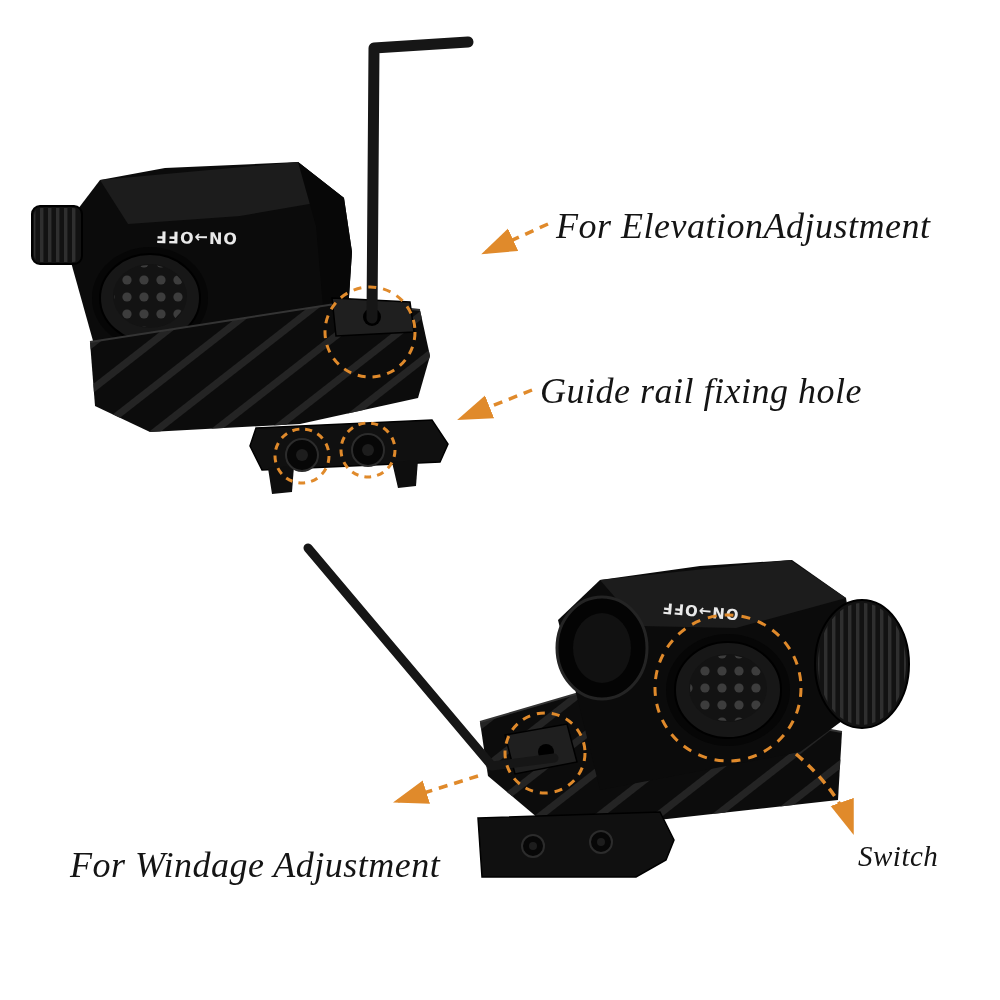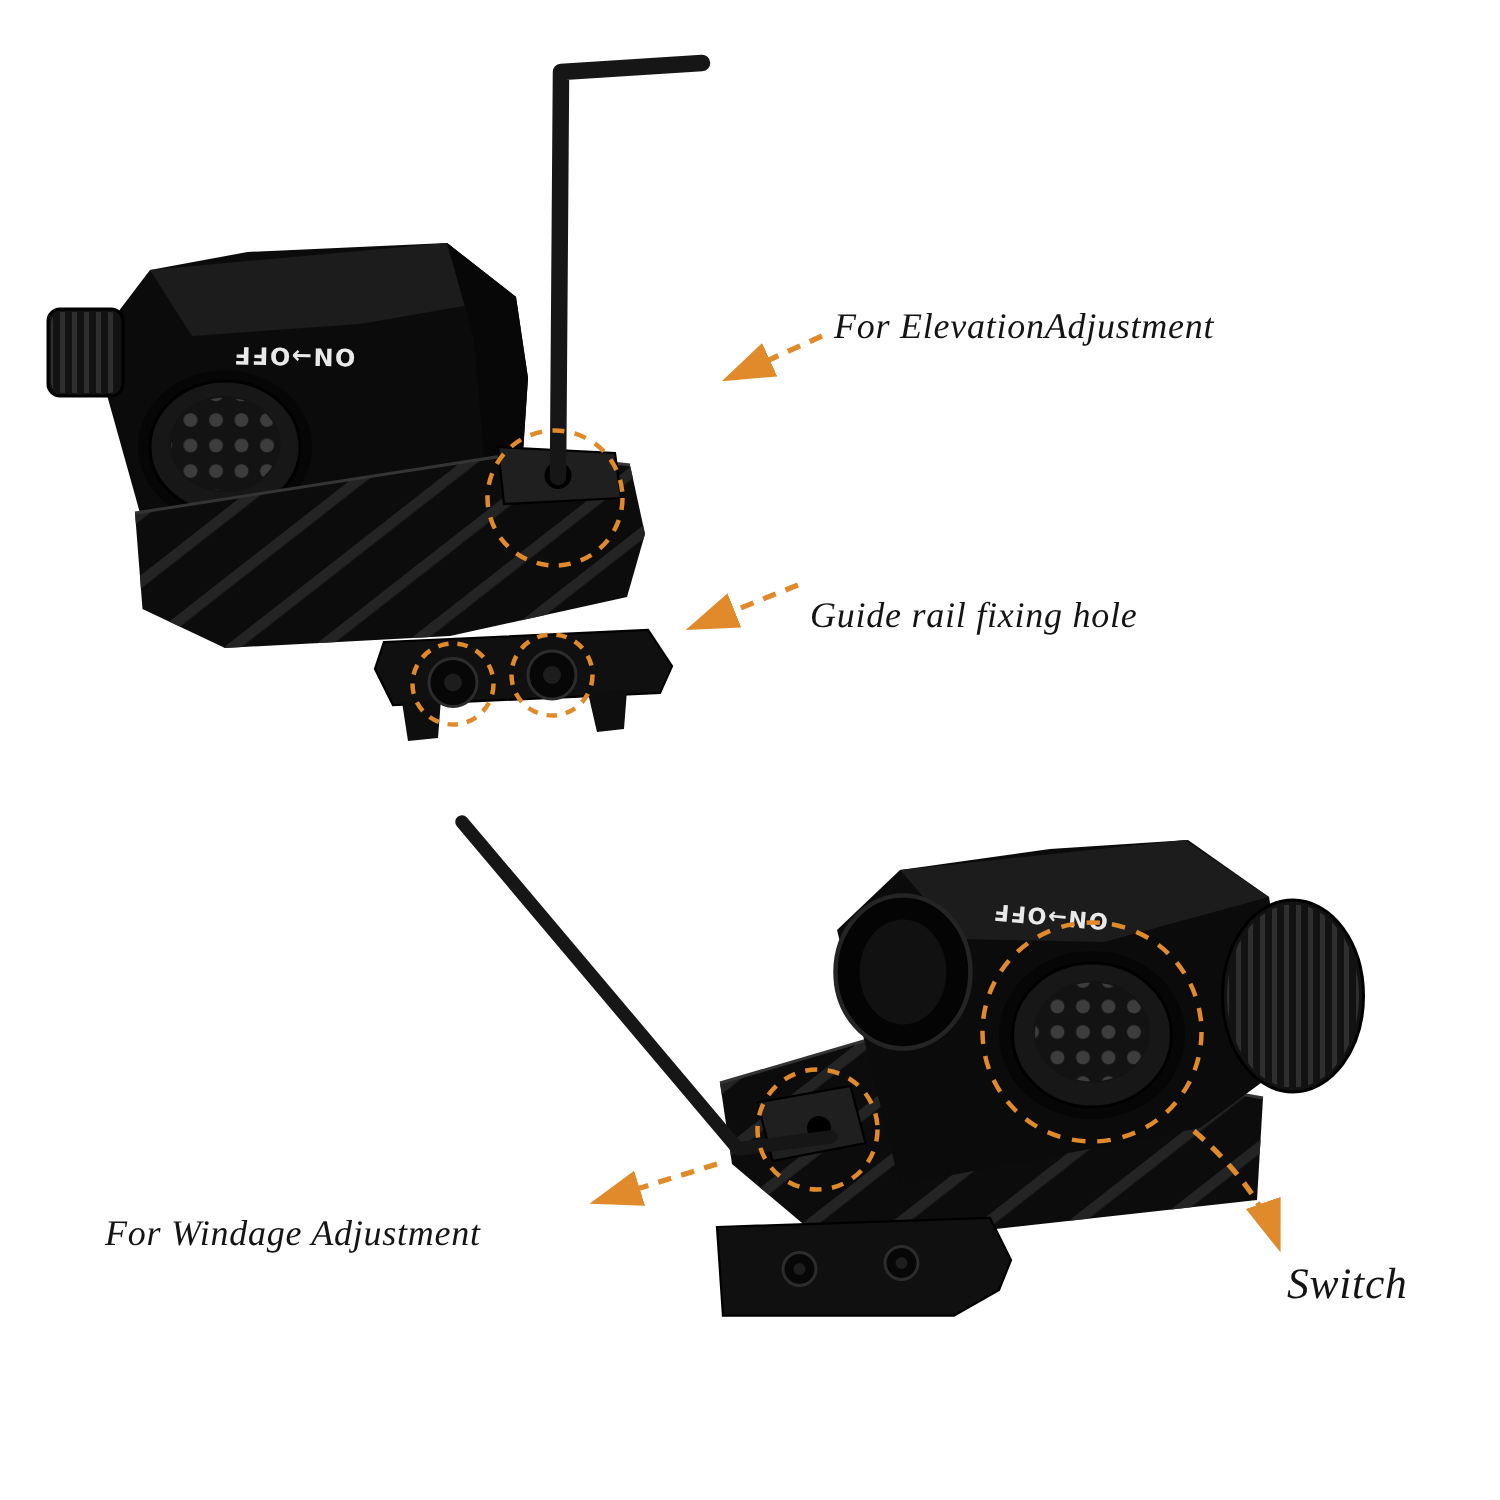--- a/index.html
+++ b/index.html
@@ -7,21 +7,21 @@
     width:1000px;height:1000px;
     background:#ffffff;
     font-family:"Liberation Serif", serif;
     position:relative;overflow:hidden;
   }
   .stage{position:absolute;left:0;top:0;width:1000px;height:1000px;}
   svg{position:absolute;left:0;top:0;}
   .callout{
     position:absolute;
     font-style:italic;
-    font-size:24px;
+    font-size:36px;
     color:#141414;
     letter-spacing:0.5px;
     white-space:nowrap;
   }
 </style>
 </head>
 <body>
 
 <div class="stage">
 
@@ -154,19 +154,19 @@
   <g stroke="#E08A2B" fill="none" stroke-width="3.5" stroke-dasharray="9 7">
     <path d="M548 224 L486 252" marker-end="url(#ah)"></path>
     <path d="M532 390 L462 418" marker-end="url(#ah)"></path>
     <path d="M478 776 L398 801" marker-end="url(#ah)"></path>
     <path d="M796 754 Q 838 790 852 830" marker-end="url(#ah)"></path>
   </g>
 </svg>
 
 <div class="callout" style="left:556px;top:205px;">For ElevationAdjustment</div>
 
-<div class="callout" style="left:540px;top:370px;margin-top:28px;">Guide rail fixing hole</div>
+<div class="callout" style="left:540px;top:370px;">Guide rail fixing hole</div>
 
-<div class="callout" style="left:70px;top:810px;">For Windage Adjustment</div>
+<div class="callout" style="left:70px;top:844px;">For Windage Adjustment</div>
 
 <div class="callout" style="left:858px;top:840px;font-size:29px;">Switch</div>
 
 </div>
 
 </body></html>

